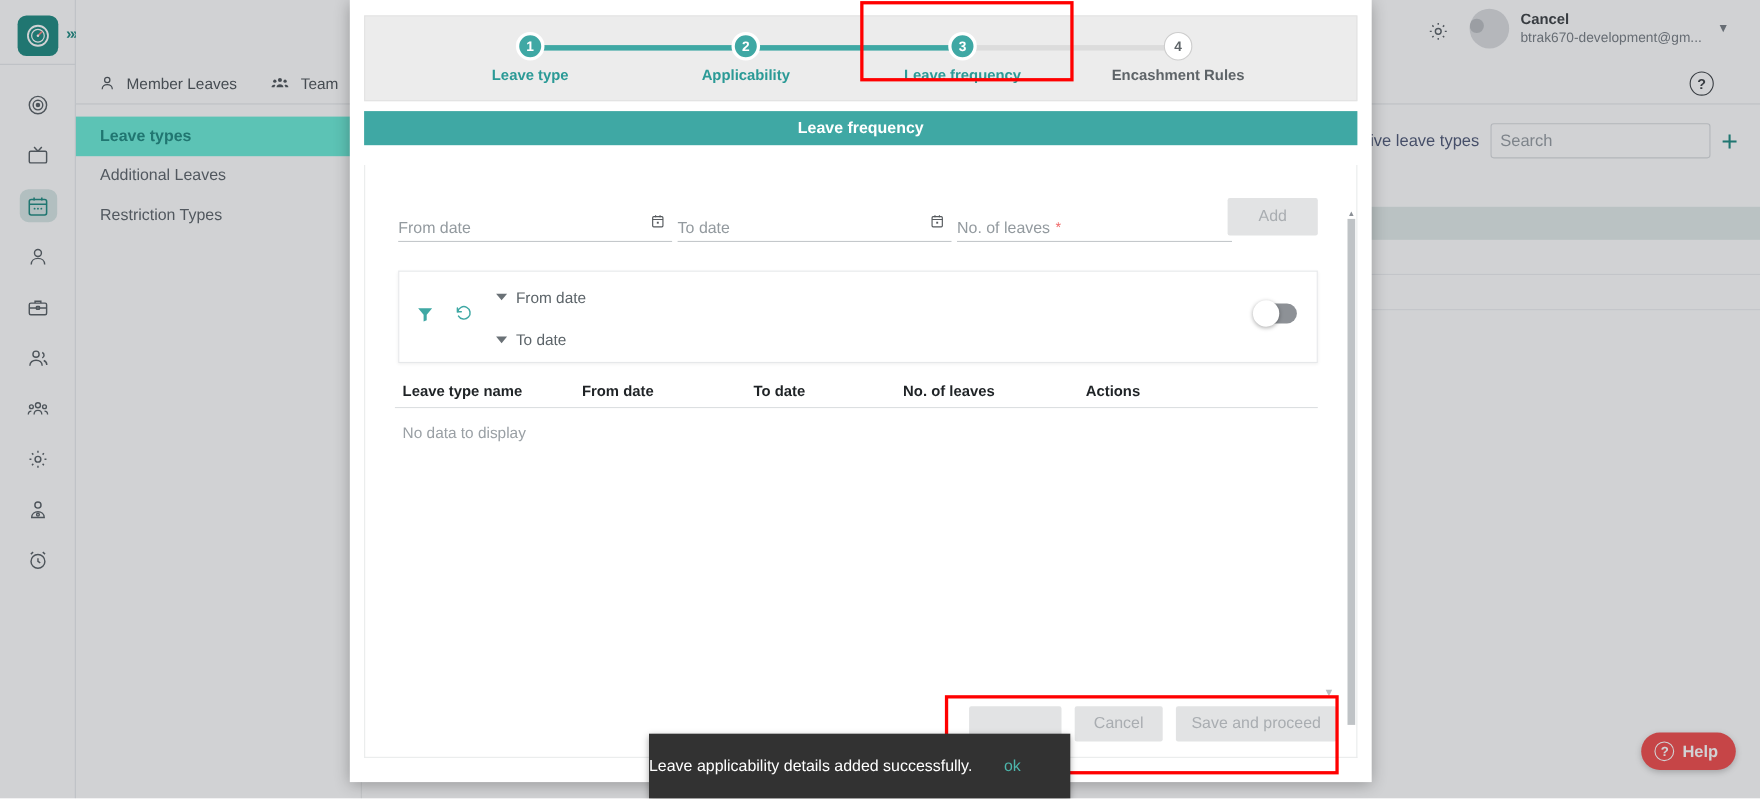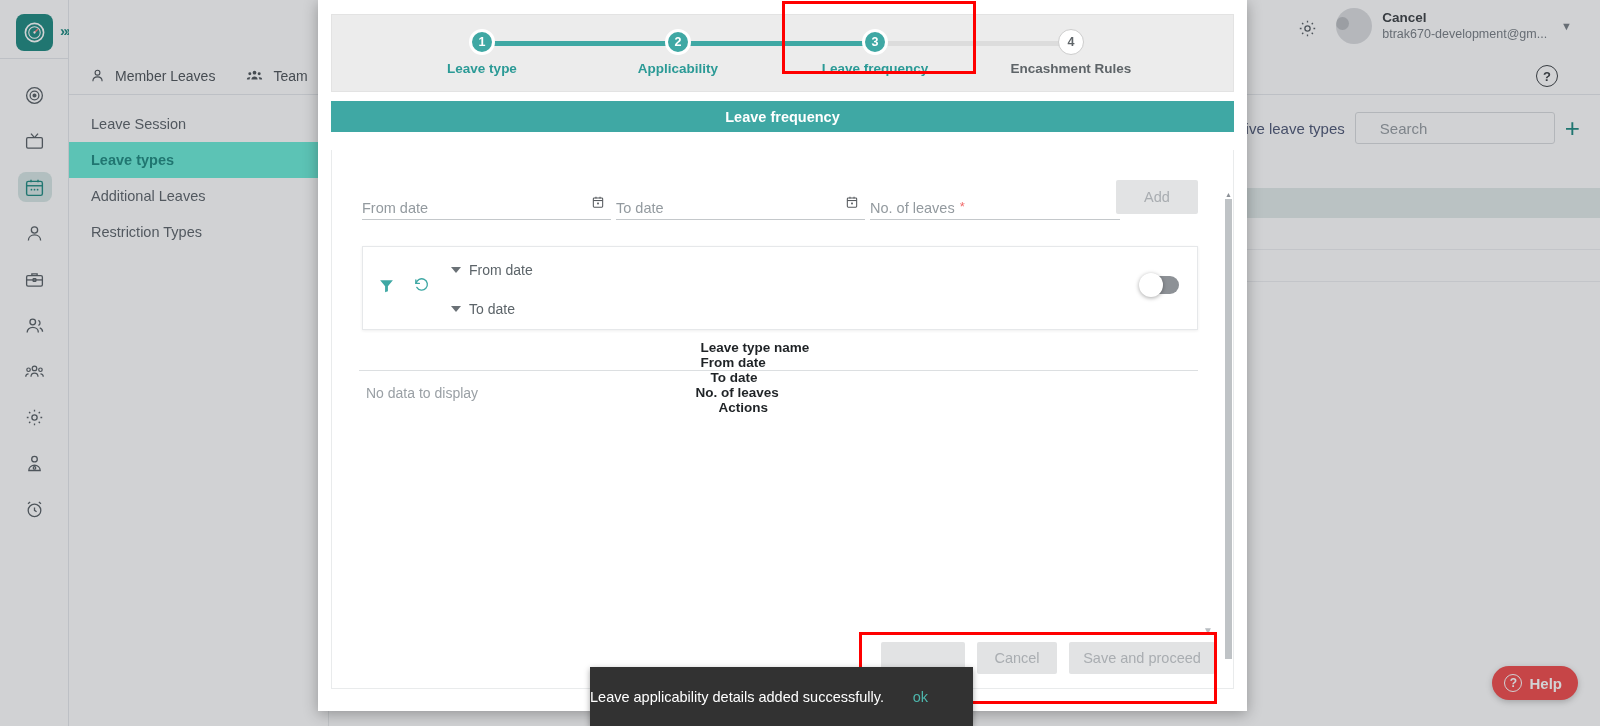--- a/index.html
+++ b/index.html
@@ -97,21 +97,21 @@
 
   
   .content { position:absolute; left: 329px; top: 96px; right: 0; bottom: 0; background:#fff; }
   .ctrlrow {
     position:absolute; right: 20px; top: 16px;
     display:flex; align-items:center; gap: 10px;
   }
   .inactive-label { font-size: 15px; color: #3f4a6b; }
   .search-box {
     width: 200px; height: 32px; border: 1px solid #d6d9dc; border-radius: 3px;
-    font-size: 15px; color: #8d949a; display:flex; align-items:center; padding-left: 24px;
+    font-size: 15px; color: #8d949a; display:flex; align-items:center; padding-left: 8px;
     background:#fff;
   }
   .plus-btn { font-size: 26px; color: #0b8076; line-height: 1; font-weight: 300; }
 
   .bgtable { position:absolute; left: 0; right: 0; top: 92px; }
   .bgtable-head {
     height: 30px; background:#dfe9e8; display:flex; align-items:center;
     font-size: 13.5px; font-weight: 700; color:#1f2326;
   }
   .bgtable-row { height: 32px; border-bottom: 1px solid #eceef0; display:flex; align-items:center; }
@@ -219,21 +219,21 @@
   }
   .toggle-knob {
     position:absolute; left: -2px; top: -3px; width: 24px; height: 24px; border-radius:50%;
     background:#ffffff; box-shadow: 0 1px 4px rgba(0,0,0,.35);
   }
 
   
   .grid { position:absolute; left: 27px; top: 190px; right: 35px; }
   .grid-head {
     height: 31px; border-bottom: 1px solid #dcdfe1; display:flex; align-items:center;
-    font-size: 13.5px; font-weight: 700; color:#1f2326;flex-direction:column;
+    font-size: 13.5px; font-weight: 700; color:#1f2326;
   }
   .grid-empty { padding: 14px 0 0 7px; font-size: 14px; color:#9aa0a5; }
   .gc0 { width: 170px; padding-left: 7px; }
   .gc1 { width: 156px; }
   .gc2 { width: 136px; }
   .gc3 { width: 166px; }
   .gc4 { width: 120px; }
 
   
   .footer-btns {
@@ -416,23 +416,20 @@
           <path d="M7.6 17.5c0-2.5 2-4 4.4-4s4.4 1.5 4.4 4z"></path>
           <path d="M1.2 17.5c0-2 1.3-3.2 3.2-3.2 .7 0 1.3.2 1.8.4-.8.8-1.2 1.8-1.2 2.8z"></path>
           <path d="M22.8 17.5c0-2-1.3-3.2-3.2-3.2-.7 0-1.3.2-1.8.4.8.8 1.2 1.8 1.2 2.8z"></path>
         </svg>
         <span>Team</span>
       </div>
       <div class="help-circle-top">?</div>
     </div>
 
     <div class="subnav">
-      <div class="subnav-item">
-        <span>Leave Session</span>
-      </div>
       <div class="subnav-item active">
         <span>Leave types</span>
       </div>
       <div class="subnav-item">
         <span>Additional Leaves</span>
       </div>
       <div class="subnav-item">
         <span>Restriction Types</span>
       </div>
     </div>

